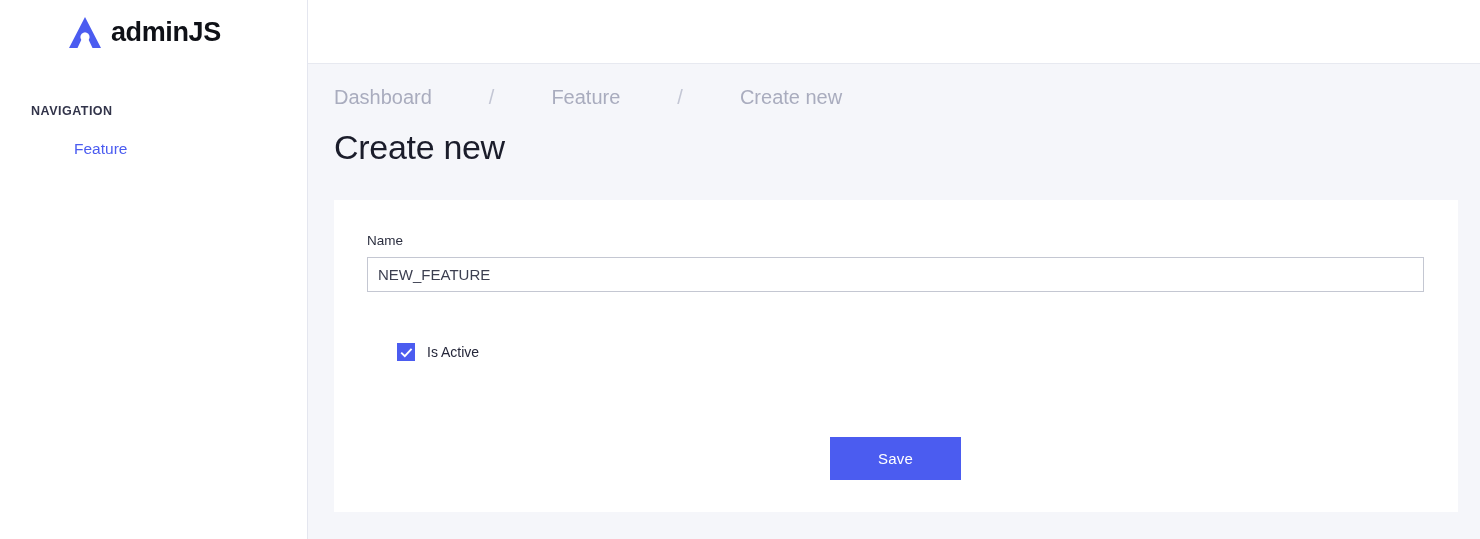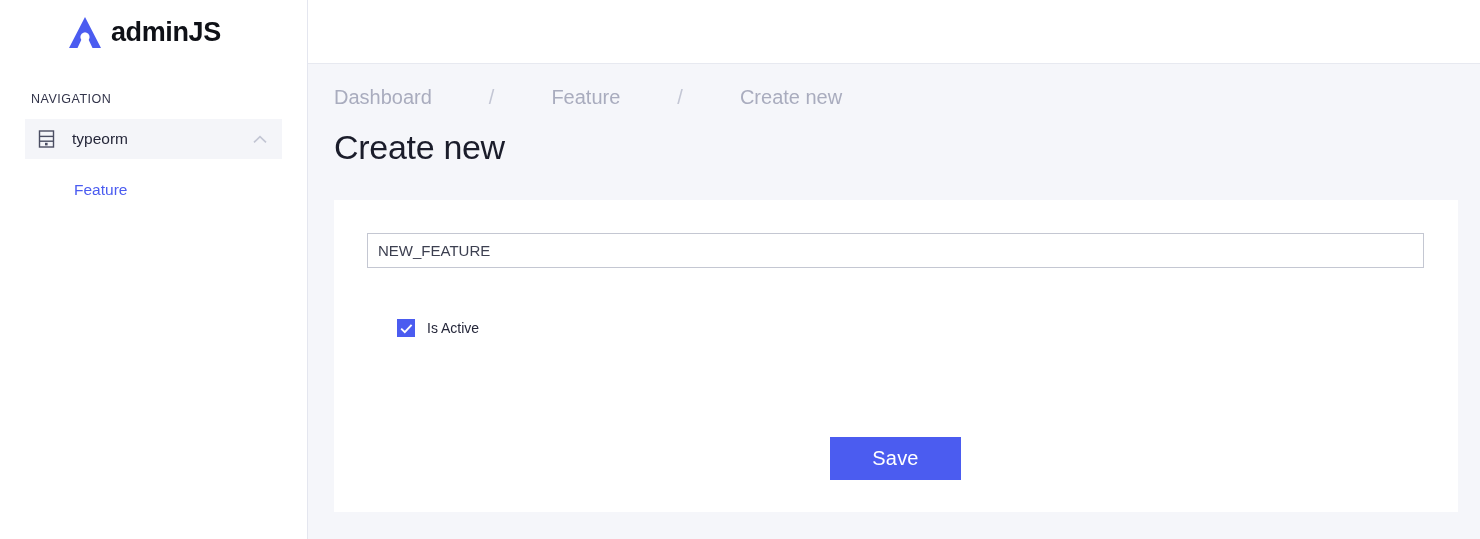--- a/index.html
+++ b/index.html
@@ -52,23 +52,23 @@
     color: #0f1117;
     margin-left: 9px;
     line-height: 1;
   }
 
   .nav-title {
     font-size: 12.5px;
     letter-spacing: 0.5px;
     color: #32344a;
     padding: 0 0 0 31px;
-    margin-top: 28px;
+    margin-top: 40px;
     margin-bottom: 13px;
-    font-weight: 400;
+    font-weight: 700;
   }
 
   .nav-group-row {
     height: 40px;
     margin: 0 25px;
     background: #f4f5f9;
     display: flex;
     align-items: center;
     padding: 0 13px 0 13px;
     position: relative;
@@ -212,21 +212,21 @@
     top: 237px;
   }
 
   .save-btn {
     width: 131px;
     height: 43px;
     background: #4b5cf0;
     color: #ffffff;
     border: none;
     font-family: "Liberation Sans", sans-serif;
-    font-size: 20px;
+    font-size: 15px;
     letter-spacing: 0.2px;
     cursor: pointer;
     display: flex;
     align-items: center;
     justify-content: center;
   }
 </style>
 </head>
 <body>
 
@@ -237,32 +237,20 @@
     <div class="logo-area">
       <svg class="logo-mark" viewBox="0 0 34 33">
         <path d="M17 1 L33 32 L24.5 32 L17 16 L9.5 32 L1 32 Z" fill="#4b5cf0"></path>
         <circle cx="17" cy="21" r="4.6" fill="#ffffff"></circle>
       </svg>
       <div class="logo-text">adminJS</div>
     </div>
 
     <div class="nav-title">NAVIGATION</div>
 
-    <div class="nav-group-row">
-      <svg class="db-icon" viewBox="0 0 17 18">
-        <rect x="1.5" y="1" width="14" height="16" fill="none" stroke="#4b4e63" stroke-width="1.4"></rect>
-        <line x1="1.5" y1="6.4" x2="15.5" y2="6.4" stroke="#4b4e63" stroke-width="1.4"></line>
-        <line x1="1.5" y1="11.2" x2="15.5" y2="11.2" stroke="#4b4e63" stroke-width="1.4"></line>
-        <rect x="7" y="12.8" width="2.6" height="2.6" fill="#4b4e63"></rect>
-      </svg>
-      <span class="nav-group-label">typeorm</span>
-      <svg class="chevron" viewBox="0 0 14 9">
-        <polyline points="1,7.4 7,1.6 13,7.4" fill="none" stroke="#c3c6d4" stroke-width="1.7"></polyline>
-      </svg>
-    </div>
 
     <div class="nav-sub second active">Feature</div>
 
   </aside>
 
   <section class="main">
 
     <div class="topbar"></div>
 
     <div class="page-head">
@@ -274,20 +262,21 @@
         <span class="sep">/</span>
         <span class="crumb">Create new</span>
       </nav>
 
       <h1 class="page-title">Create new</h1>
     </div>
 
     <div class="card">
       <div class="form-body">
 
+        <div class="field-label">Name</div>
         <input class="text-input" type="text" value="NEW_FEATURE" style="">
 
         <div class="check-row">
           <span class="checkbox">
             <svg width="13" height="11" viewBox="0 0 13 11">
               <polyline points="1.2,5.6 4.8,9.2 11.6,1.8" fill="none" stroke="#ffffff" stroke-width="1.9"></polyline>
             </svg>
           </span>
           <span class="check-label">Is Active</span>
         </div>

